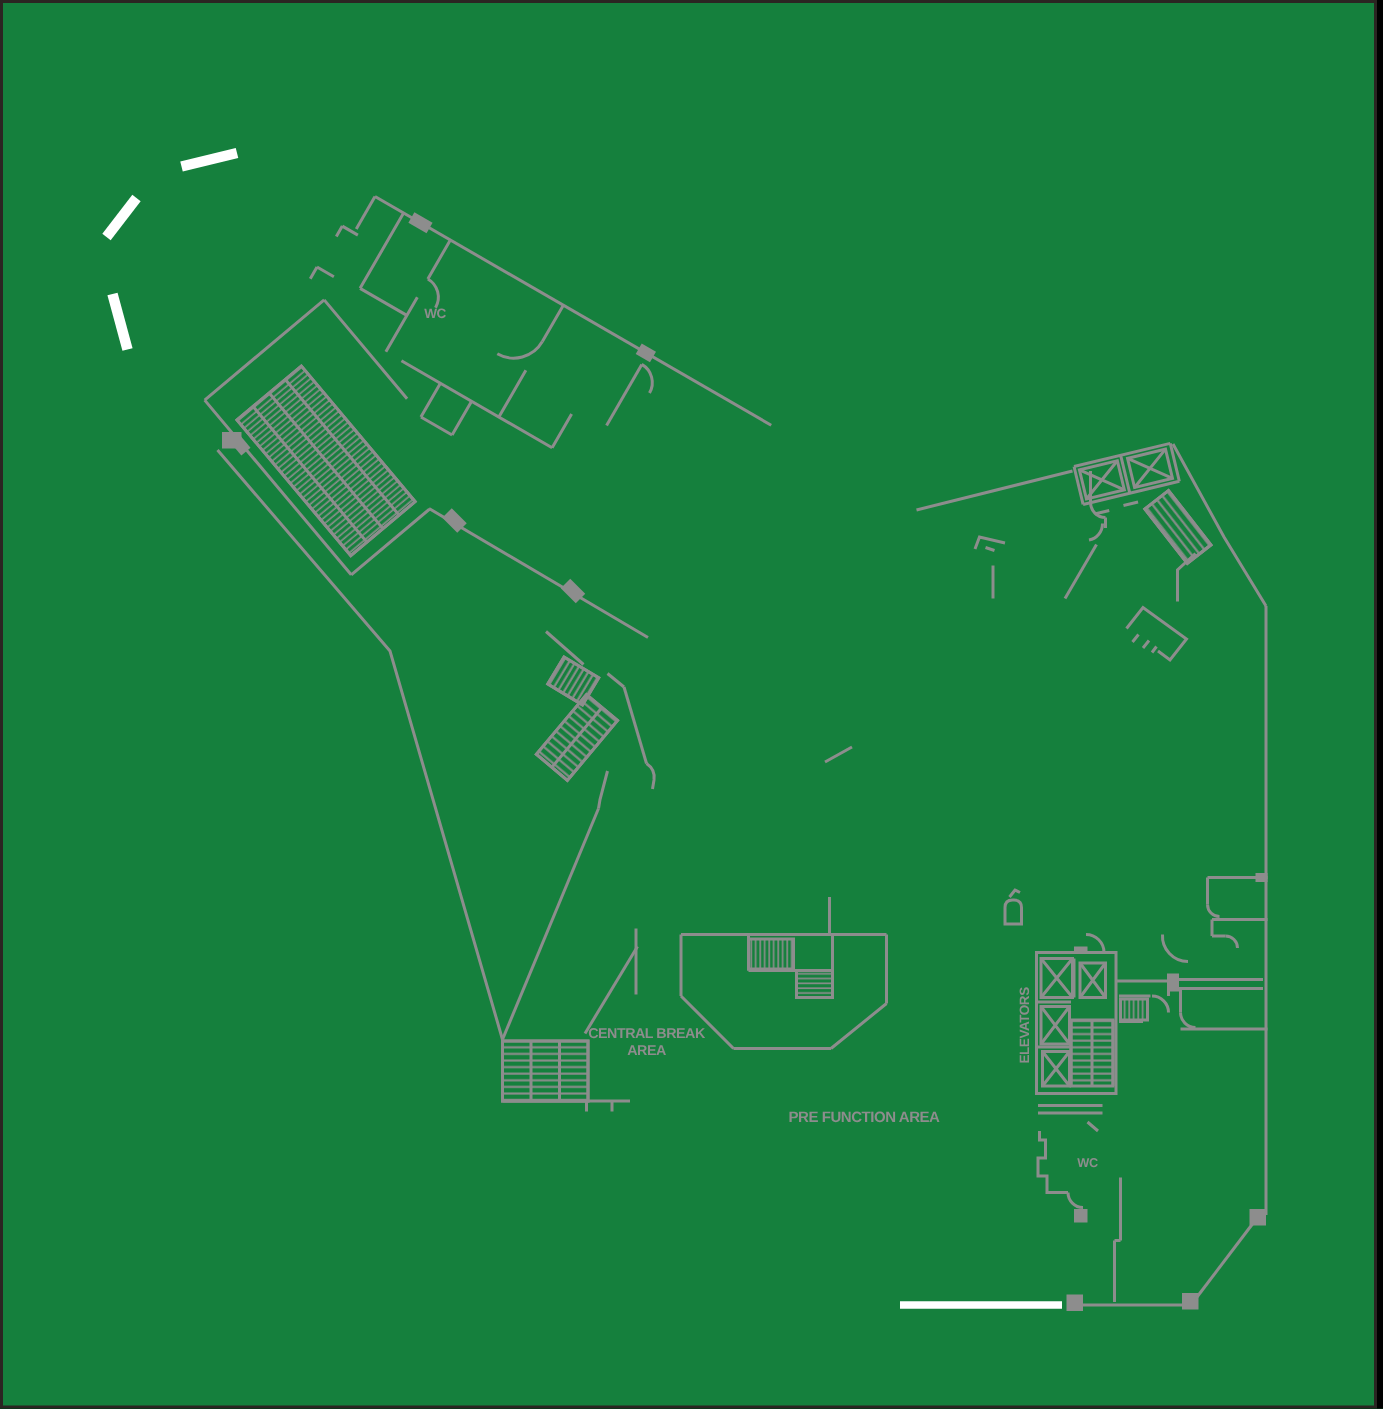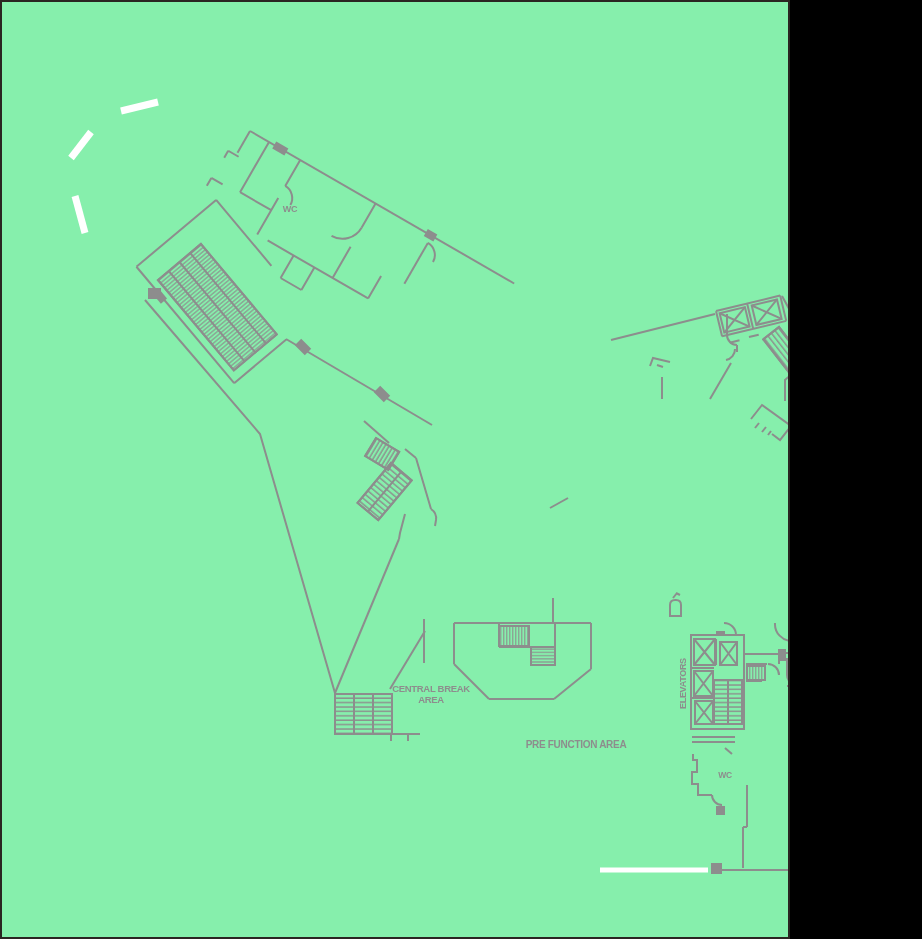--- a/index.html
+++ b/index.html
@@ -1,19 +1,19 @@
 <!DOCTYPE html>
 <html><head>
 <meta charset="utf-8">
 <style>
   html,body{margin:0;padding:0;background:#000;}
   .frame{
     position:relative;
-    width:790px;height:939px;
-    background:#86efac;
+    width:918px;height:939px;
+    background:#15803d;
     box-sizing:border-box;
     border:2px solid #2b2522;
     overflow:hidden;
     font-family:"Liberation Sans", sans-serif;
   }
   svg{display:block}
   text{
     font-family:"Liberation Sans", sans-serif;
     font-weight:bold;
     letter-spacing:-0.3px;

